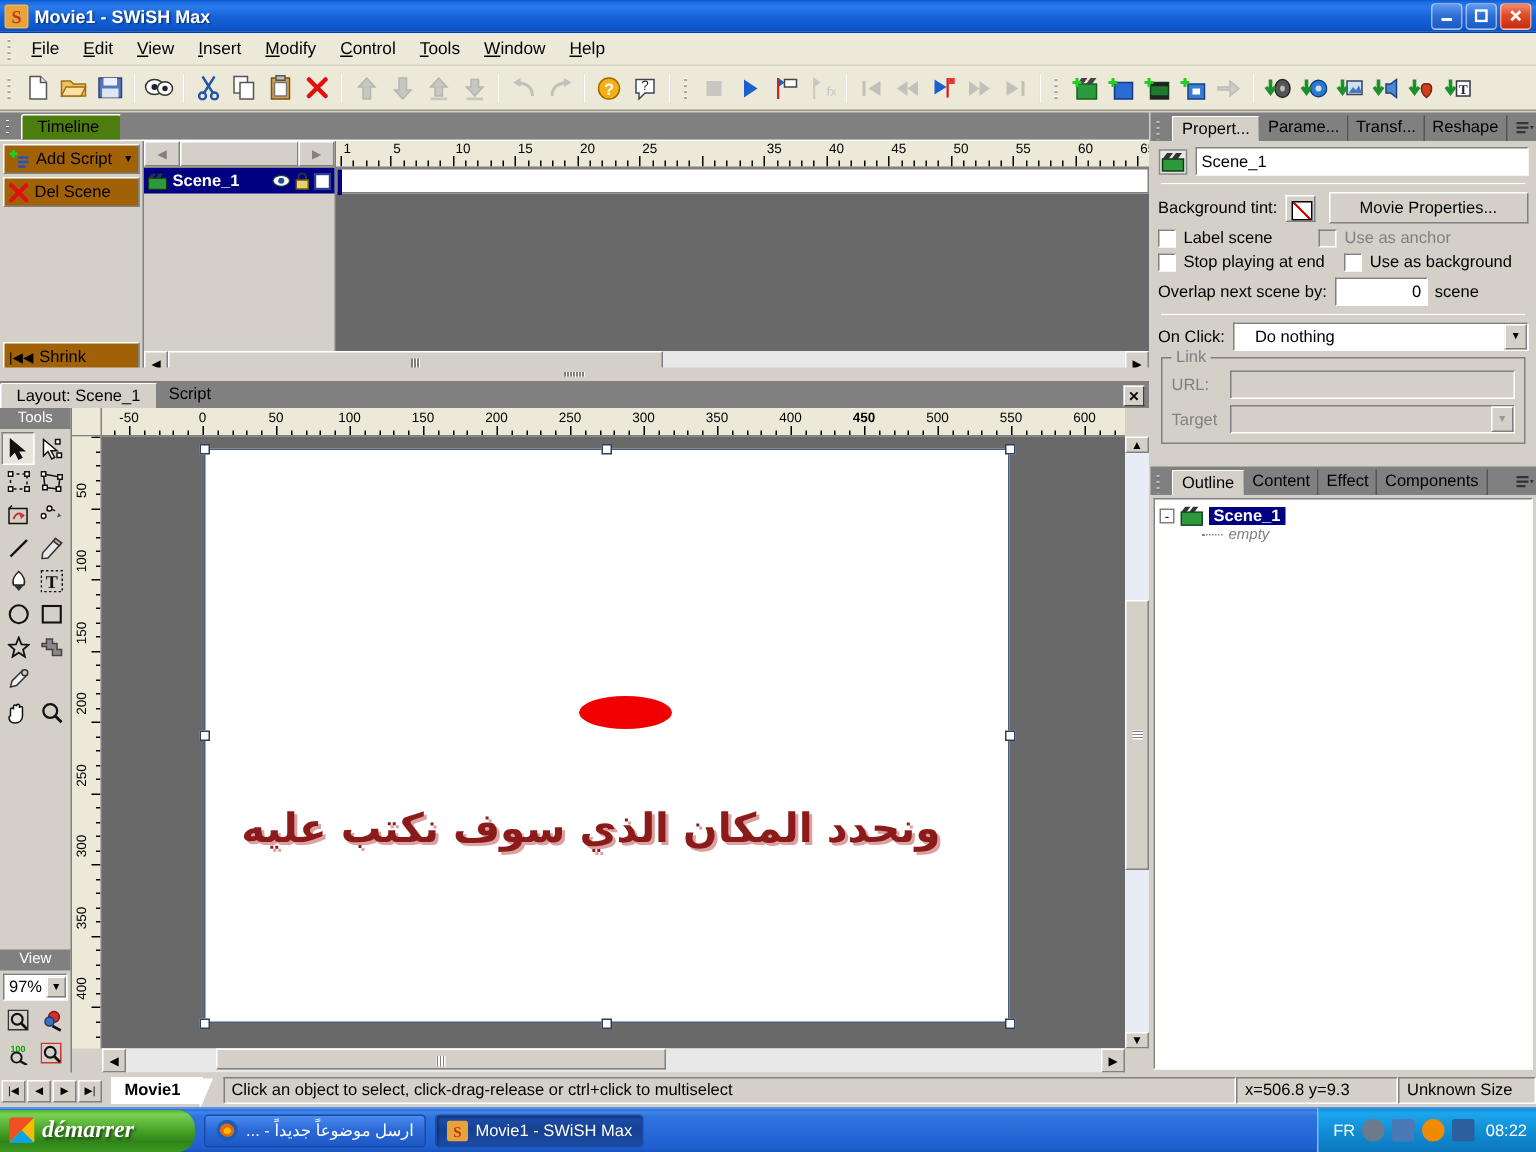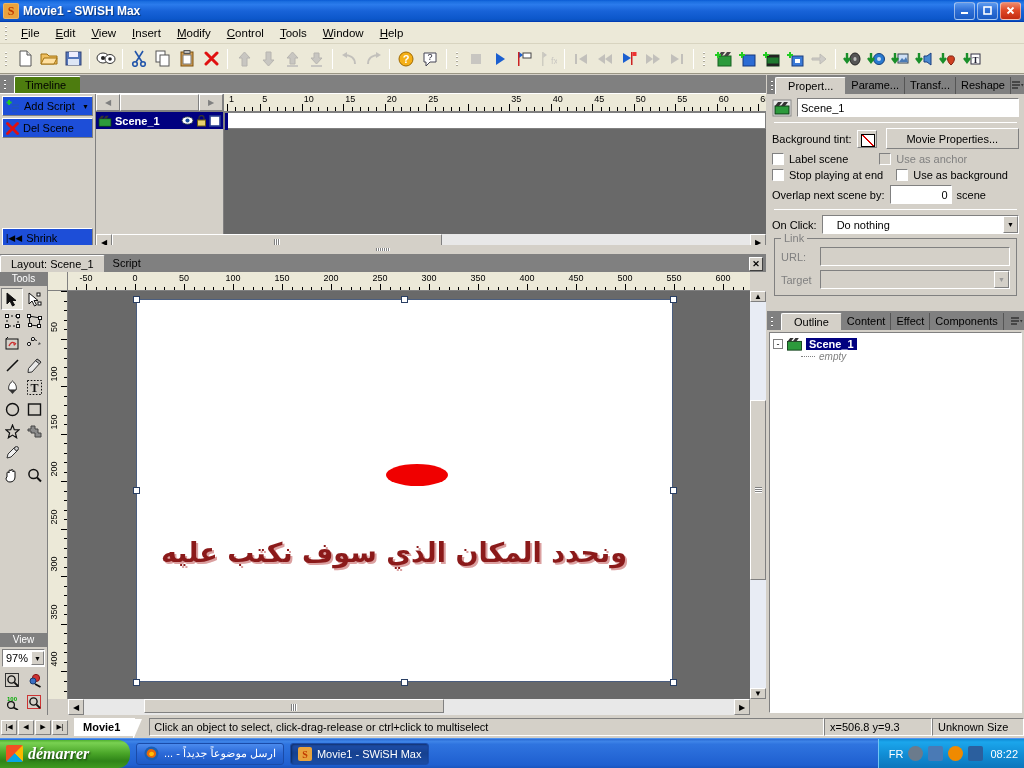--- a/index.html
+++ b/index.html
@@ -75,21 +75,21 @@
   .tl-tab {
     background:#4d7c0f; padding:2px 14px 2px 10px; font-size:11px; color:#000;
     border:1px solid #fff; border-bottom:none; border-right-color:#808080;
     border-radius:2px 2px 0 0;
   }
   .tl-body { height:157px; display:flex; border-top:1px solid #fff; }
 
   .tl-left { width:96px; background:#d4d0c8; display:flex; flex-direction:column;
              padding:2px; gap:2px; border-right:1px solid #808080; }
   .btn3d {
-    height:16px; background:#1d4ed8; border:1px solid;
+    height:16px; background:#a16207; border:1px solid;
     border-color:#fff #808080 #808080 #fff; display:flex; align-items:center;
     gap:4px; padding:9px 3px; font-size:11px; position:relative;
   }
   .shrink-row { margin-top:auto; }
 
   .tl-mid { width:128px; background:#d4d0c8; border-right:1px solid #808080;
             display:flex; flex-direction:column; }
   .tl-navbar { height:18px; display:flex; border-bottom:1px solid #808080; }
   .navbtn { width:24px; background:#d4d0c8; border:1px solid;
             border-color:#fff #808080 #808080 #fff; display:flex;
@@ -186,21 +186,21 @@
           border-color:#fff #808080 #808080 #fff;}
   .vgrip{position:absolute;left:50%;margin-left:-3px;top:50%;margin-top:-3px;width:7px;height:6px;
     background-image:repeating-linear-gradient(to bottom,#808080 0 1px,#fff 1px 2px);}
 
   
   .right-col { position:absolute; left:767px; top:75px; width:257px; height:640px; background:#d4d0c8;}
   .ptabrow { height:19px; background:#808080; display:flex; align-items:flex-end; }
   .ptab { background:#808080; color:#000; font-size:11px; padding:2px 5px 3px;
           border-right:1px solid #555; }
   .ptab.active { background:#d4d0c8; border:1px solid #fff; border-bottom:none;
-                 border-right-color:#808080; padding:2px 12px; border-radius:2px 2px 0 0;}
+                 border-right-color:#808080; padding:2px 6px; border-radius:2px 2px 0 0;}
   .pmenu-ico { margin-left:auto; width:16px; height:16px; display:flex; align-items:center; justify-content:center;}
 
   .props { padding:4px 5px; background:#d4d0c8; }
   .row { display:flex; align-items:center; gap:5px; margin-bottom:4px; }
   .tfield { background:#fff; border:1px solid; border-color:#808080 #fff #fff #808080;
             height:19px; display:flex; align-items:center; padding:0 3px; font-size:11px; flex:1;}
   .sep { height:1px; background:#808080; border-bottom:1px solid #fff; margin:5px 2px; }
   .cb { width:12px; height:12px; background:#fff; border:1px solid;
         border-color:#808080 #fff #fff #808080; flex:none; }
   .cb.dis2 { background:#d4d0c8; }
@@ -951,21 +951,21 @@
             <div class="tk" style="left: 429.6px; height: 3px;"></div>
             <div class="tk" style="left: 439.4px; height: 3px;"></div>
             <div class="tk" style="left: 449.2px; height: 3px;"></div>
             <div class="tk" style="left: 459px; height: 6px;"></div>
             <div class="lb" style="left: 459px;">400</div>
             <div class="tk" style="left: 468.8px; height: 3px;"></div>
             <div class="tk" style="left: 478.6px; height: 3px;"></div>
             <div class="tk" style="left: 488.4px; height: 3px;"></div>
             <div class="tk" style="left: 498.2px; height: 3px;"></div>
             <div class="tk" style="left: 508px; height: 6px;"></div>
-            <div class="lb" style="left: 508px;">450</div>
+            <div class="lb" style="left: 508px; font-weight: bold;">450</div>
             <div class="tk" style="left: 517.8px; height: 3px;"></div>
             <div class="tk" style="left: 527.6px; height: 3px;"></div>
             <div class="tk" style="left: 537.4px; height: 3px;"></div>
             <div class="tk" style="left: 547.2px; height: 3px;"></div>
             <div class="tk" style="left: 557px; height: 6px;"></div>
             <div class="lb" style="left: 557px;">500</div>
             <div class="tk" style="left: 566.8px; height: 3px;"></div>
             <div class="tk" style="left: 576.6px; height: 3px;"></div>
             <div class="tk" style="left: 586.4px; height: 3px;"></div>
             <div class="tk" style="left: 596.2px; height: 3px;"></div>

